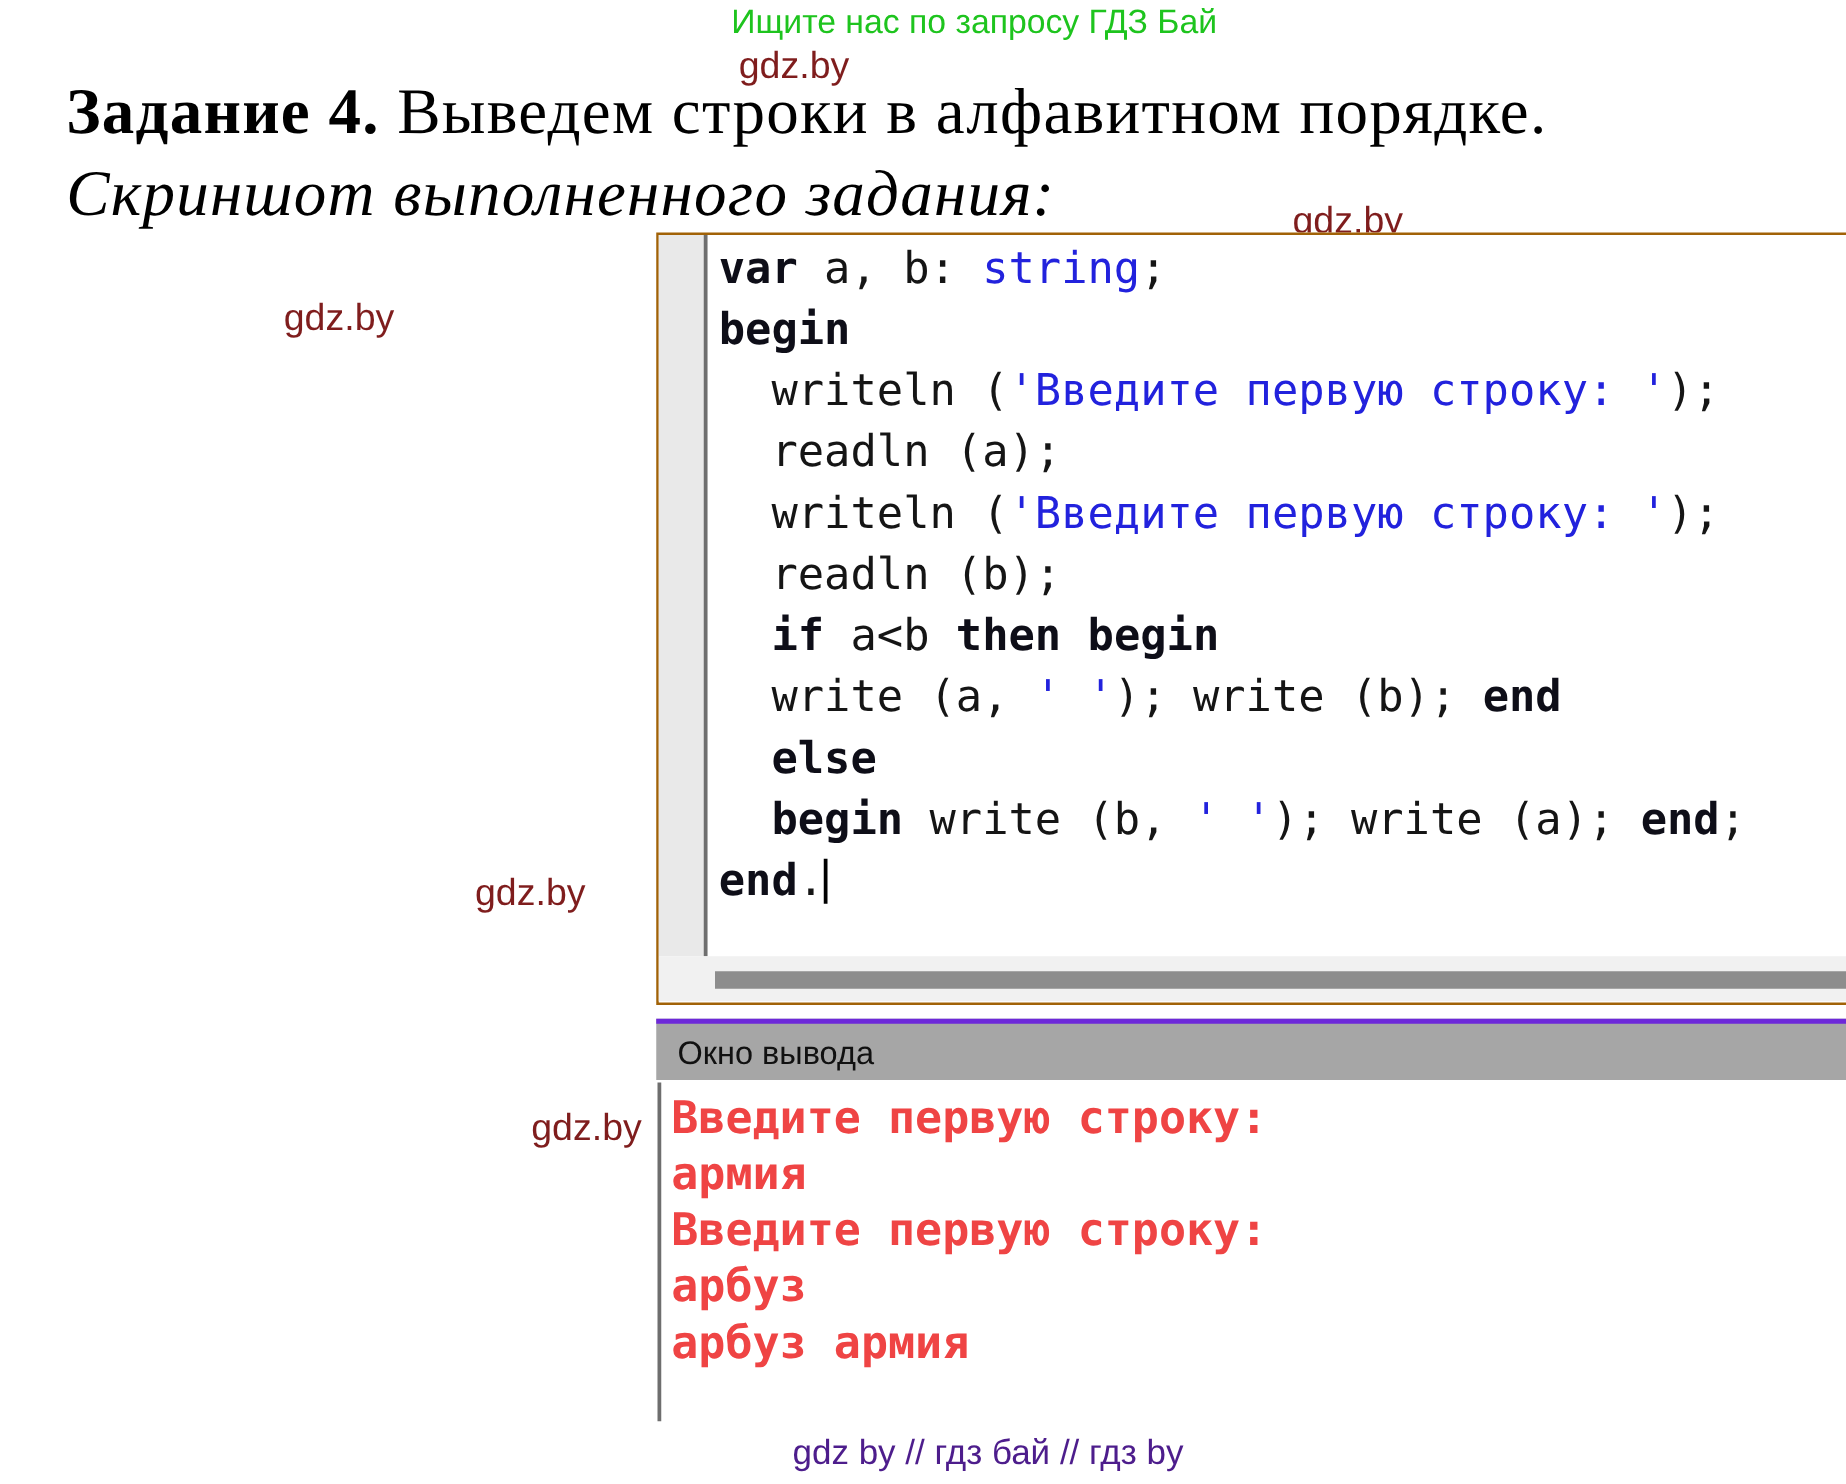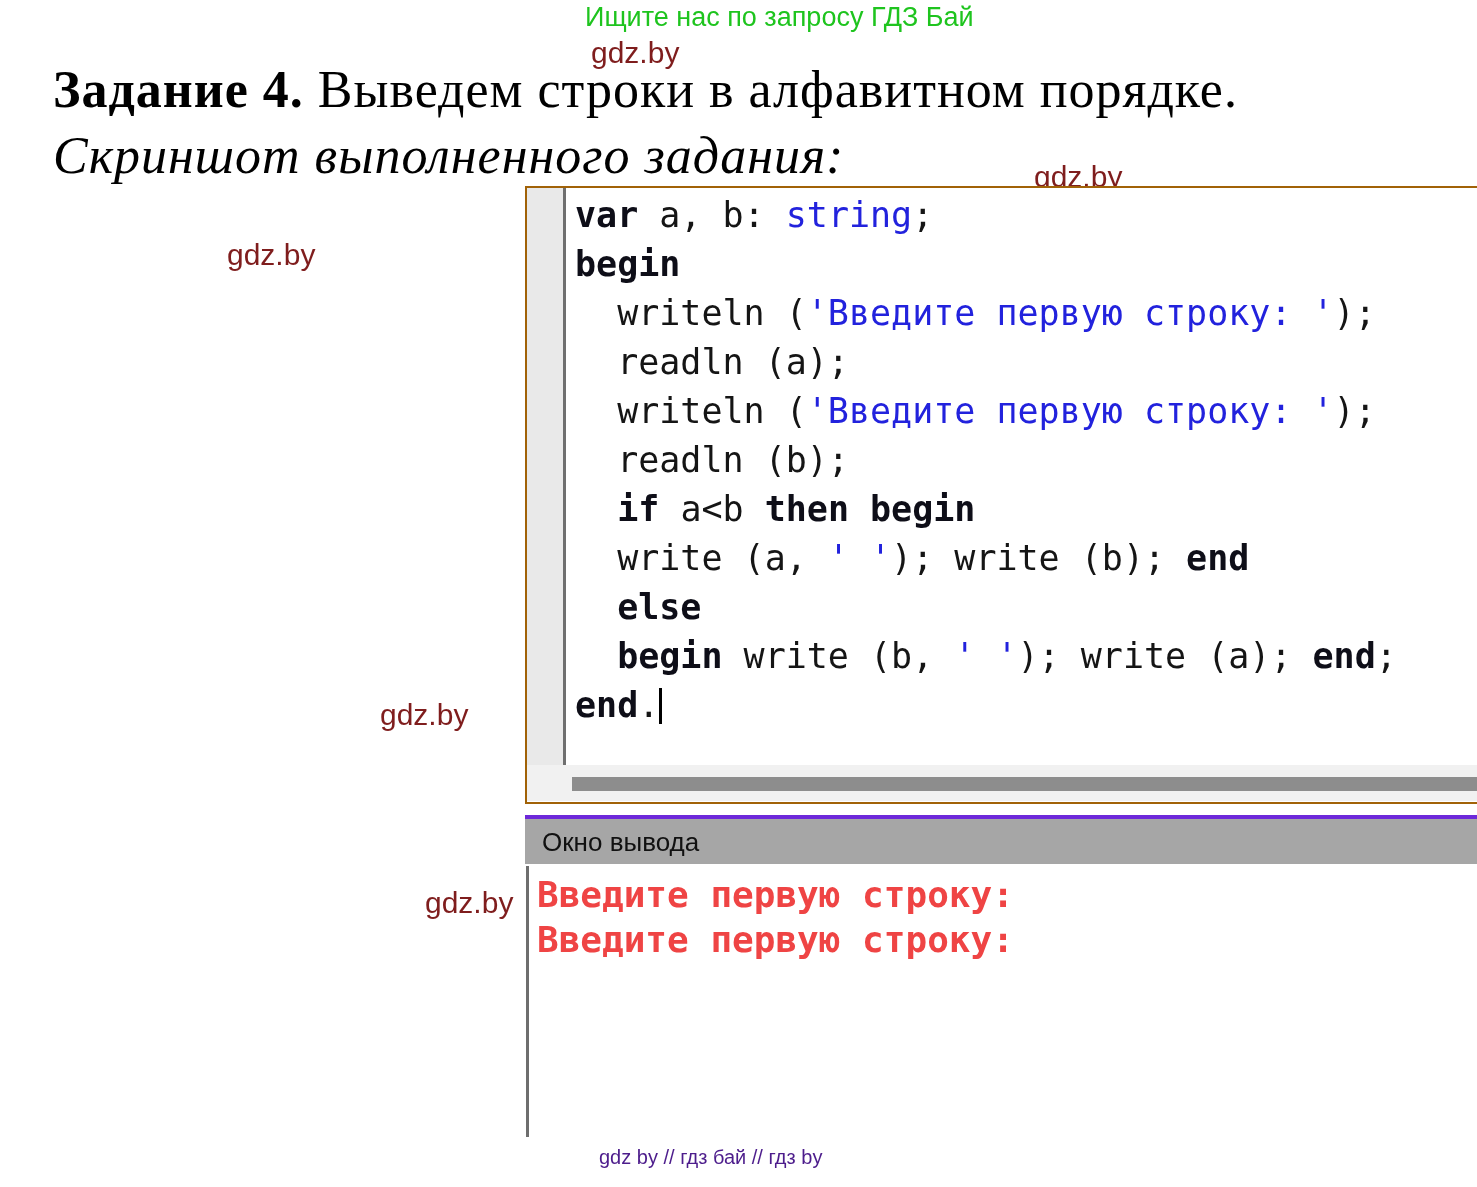--- a/index.html
+++ b/index.html
@@ -64,21 +64,21 @@
                    color:#111;}
   #out-box{position:absolute;left:479px;top:866px;width:958px;height:271px;
            background:#ffffff;border-left:3px solid #6e6e6e;}
   #out-text{position:absolute;left:8px;top:6px;
             font-family:"DejaVu Sans Mono","Liberation Mono",monospace;
             font-weight:700;font-size:36px;line-height:45px;color:#ef4444;
             white-space:pre;}
   .out-line{height:45px;}
 
   
-  #footer{position:absolute;left:552px;top:1146px;font-size:20px;font-weight:500;
+  #footer{position:absolute;left:587px;top:1146px;font-size:28px;font-weight:500;
           color:var(--footer-purple);white-space:nowrap;}
 </style>
 </head>
 <body>
 
 <div id="page">
 
   <div id="promo-top">Ищите нас по запросу ГДЗ Бай</div>
 
   <span class="wm" id="wm1">gdz.by</span>
@@ -101,18 +101,18 @@
     <div id="code"><div class="code-line"><span class="seg-kw">var</span><span class="seg-pl"> a, b: </span><span class="seg-str">string</span><span class="seg-pl">;</span></div><div class="code-line"><span class="seg-kw">begin</span></div><div class="code-line"><span class="seg-pl">  writeln (</span><span class="seg-str">'Введите первую строку: '</span><span class="seg-pl">);</span></div><div class="code-line"><span class="seg-pl">  readln (a);</span></div><div class="code-line"><span class="seg-pl">  writeln (</span><span class="seg-str">'Введите первую строку: '</span><span class="seg-pl">);</span></div><div class="code-line"><span class="seg-pl">  readln (b);</span></div><div class="code-line"><span class="seg-pl">  </span><span class="seg-kw">if</span><span class="seg-pl"> a&lt;b </span><span class="seg-kw">then</span><span class="seg-pl"> </span><span class="seg-kw">begin</span></div><div class="code-line"><span class="seg-pl">  write (a, </span><span class="seg-str">' '</span><span class="seg-pl">); write (b); </span><span class="seg-kw">end</span></div><div class="code-line"><span class="seg-pl">  </span><span class="seg-kw">else</span></div><div class="code-line"><span class="seg-pl">  </span><span class="seg-kw">begin</span><span class="seg-pl"> write (b, </span><span class="seg-str">' '</span><span class="seg-pl">); write (a); </span><span class="seg-kw">end</span><span class="seg-pl">;</span></div><div class="code-line"><span class="seg-kw">end</span><span class="seg-pl">.</span><span class="seg-caret"></span></div></div>
     <div id="hscroll-track">
       <div id="hscroll-thumb"></div>
     </div>
   </div>
 
   <div id="out-header">
     <span>Окно вывода</span>
   </div>
   <div id="out-box">
-    <div id="out-text"><div class="out-line">Введите первую строку:</div><div class="out-line">Введите первую строку:</div></div>
+    <div id="out-text"><div class="out-line">Введите первую строку:</div><div class="out-line">армия</div><div class="out-line">Введите первую строку:</div><div class="out-line">арбуз</div><div class="out-line">арбуз армия</div></div>
   </div>
 
   <div id="footer">gdz by  //  гдз бай  //  гдз by</div>
 
 </div>
 
 </body></html>

